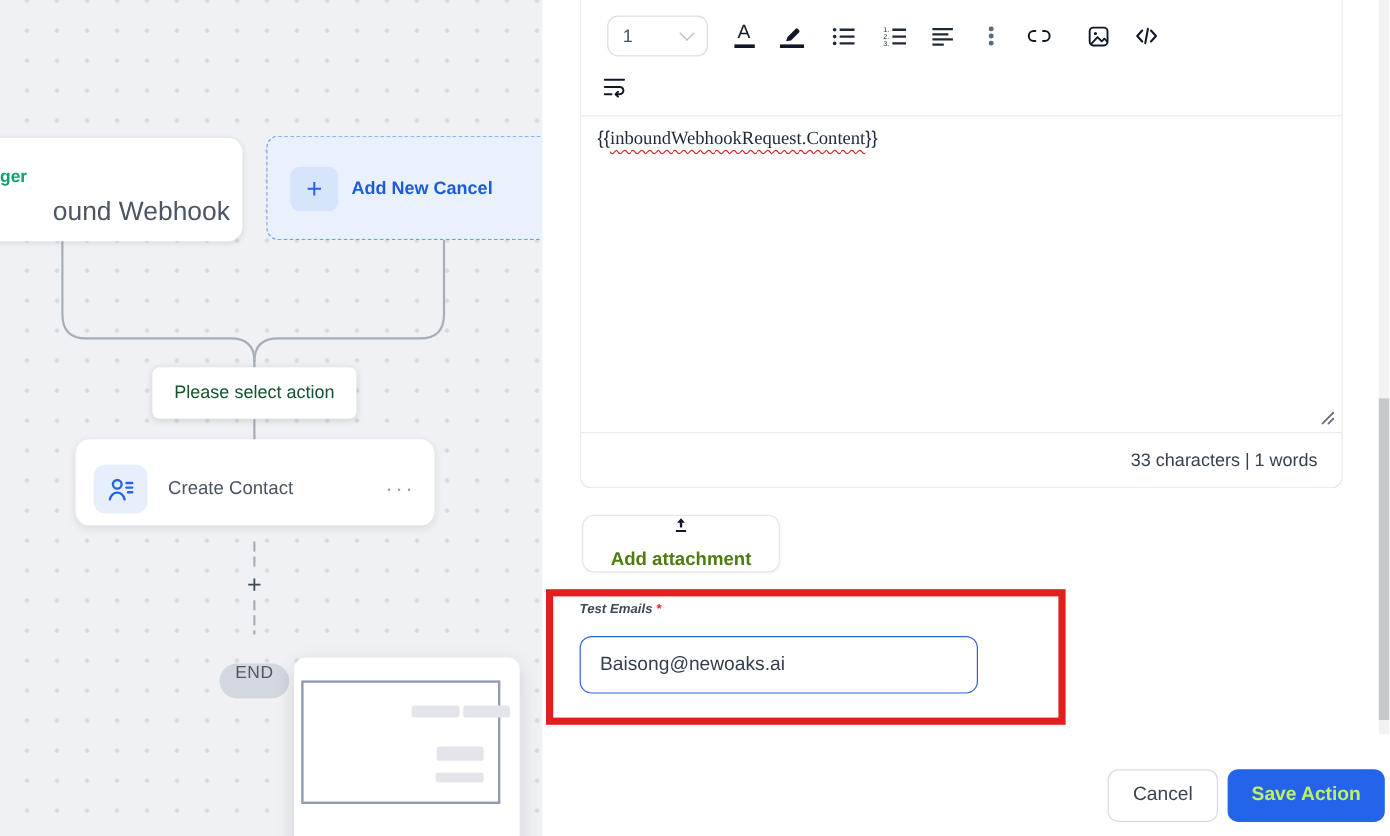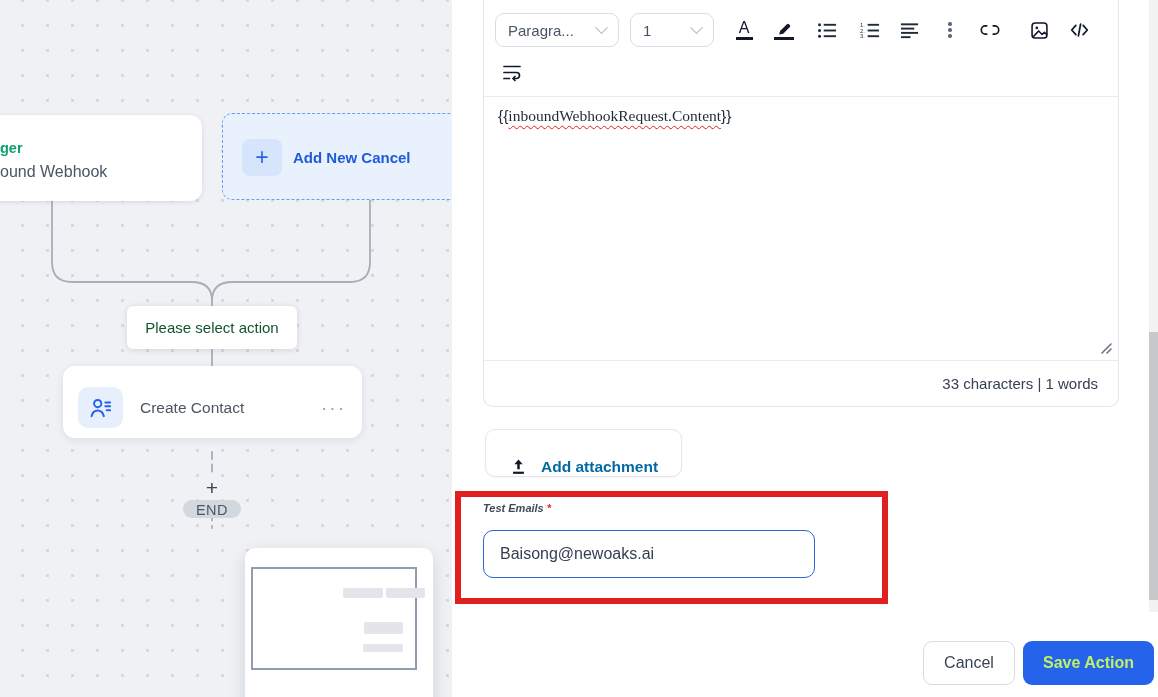--- a/index.html
+++ b/index.html
@@ -14,21 +14,21 @@
     background-image:radial-gradient(circle, #d6dae0 1.7px, transparent 1.9px);
     background-size:25px 25px; background-position:10px 13px;
   }
   .connectors { position:absolute; left:0; top:0; pointer-events:none; }
 
   .trigger-card {
     position:absolute; left:-62px; top:115px; width:264px; height:86px;
     background:#fff; border-radius:12px; box-shadow:0 1px 5px rgba(15,23,42,.10);
   }
   .trigger-type { position:absolute; left:62px; top:25px; font-size:14.5px; font-weight:700; color:#0e9f6e; }
-  .trigger-name { position:absolute; left:62px; top:48px; font-size:16px; color:#4b5563; }
+  .trigger-name { position:absolute; left:62px; top:48px; font-size:22px; color:#4b5563;padding-left:44px; }
 
   .add-trigger {
     position:absolute; left:222px; top:113px; width:240px; height:87px;
     background:#e9f1fd; border:1.6px dashed #6b9cf4; border-radius:10px;
   }
   .add-trigger .plusbox {
     position:absolute; left:19px; top:25px; width:40px; height:37px;
     background:#d7e5fc; border-radius:8px; display:flex; align-items:center; justify-content:center;
     color:#2563eb; font-size:23px; font-weight:400;
   }
@@ -60,23 +60,23 @@
     position:absolute; right:16px; top:0; height:84px; display:flex; align-items:center;
     color:#9aa2ae; font-size:19px; letter-spacing:2px; cursor:pointer;
   }
 
   .plus-mid {
     position:absolute; left:202px; top:477px; width:20px; height:22px;
     display:flex; align-items:center; justify-content:center;
     color:#3f4754; font-size:21px; font-weight:400;
   }
   .end-pill {
-    position:absolute; left:183px; top:500px; width:58px; height:18px;
+    position:absolute; left:183px; top:553px; width:58px; height:29px;
     background:#d3d7de; border-radius:15px;
-    display:flex; align-items:flex-end; justify-content:center;
+    display:flex; align-items:flex-start; justify-content:center;
     color:#4f5866; font-size:14.5px; letter-spacing:.5px;
   }
 
   .minimap {
     position:absolute; left:245px; top:548px; width:188px; height:170px;
     background:#fff; border-radius:10px; box-shadow:0 6px 18px rgba(15,23,42,.13);
   }
   .mini-frame { position:absolute; left:6px; top:19px; width:166px; height:103px; border:2px solid #929cb1; }
   .mini-bar { position:absolute; background:#e3e5ea; border-radius:2px; }
   .mb1 { left:98px;  top:40px; width:40px; height:10px; }
@@ -121,23 +121,23 @@
   .resize-h { position:absolute; right:6px; bottom:6px; }
 
   .ed-footer {
     height:45px; border-top:1px solid #e9ebee; display:flex; align-items:center;
     justify-content:flex-end; padding-right:20px; font-size:15px; color:#374151;
   }
 
   .attach-btn {
     position:absolute; left:33px; top:429px; height:48px; padding:0 23px;
     background:#fff; border:1px solid #e3e6ea; border-radius:10px;
-    display:flex; align-items:flex-end; gap:13px; cursor:pointer;
+    display:flex; align-items:center; gap:13px; cursor:pointer;
     box-shadow:0 1px 2px rgba(16,24,40,.04);
-    font-size:15.5px; font-weight:600; color:#0369a1;
+    font-size:15.5px; font-weight:600; color:#4d7c0f;flex-direction:column;
   }
 
   .red-annotation {
     position:absolute; left:3px; top:491px; width:433px; height:113px;
     border:6px solid #e01f1f; z-index:10; pointer-events:none;
   }
 
   .field-label { position:absolute; left:31px; top:502px; font-size:11px; font-weight:600; color:#3f4a5a;font-style:italic; }
   .req { color:#e02424; margin-left:3px; }
   .email-input {
@@ -227,24 +227,20 @@
       <div class="mini-bar mb3"></div>
       <div class="mini-bar mb4"></div>
     </div>
   </div>
 
   <div class="panel">
 
     <div class="editor">
       <div class="toolbar">
         <div class="tb-row1">
-          <div class="dd dd1">
-            <span class="dd-label">Paragra...</span>
-            <span class="chev"></span>
-          </div>
           <div class="dd dd2">
             <span class="dd-label">1</span>
             <span class="chev"></span>
           </div>
 
           <div class="tbtn mA">
             <span class="Aletter">A</span>
             <span class="ubar"></span>
           </div>
 

